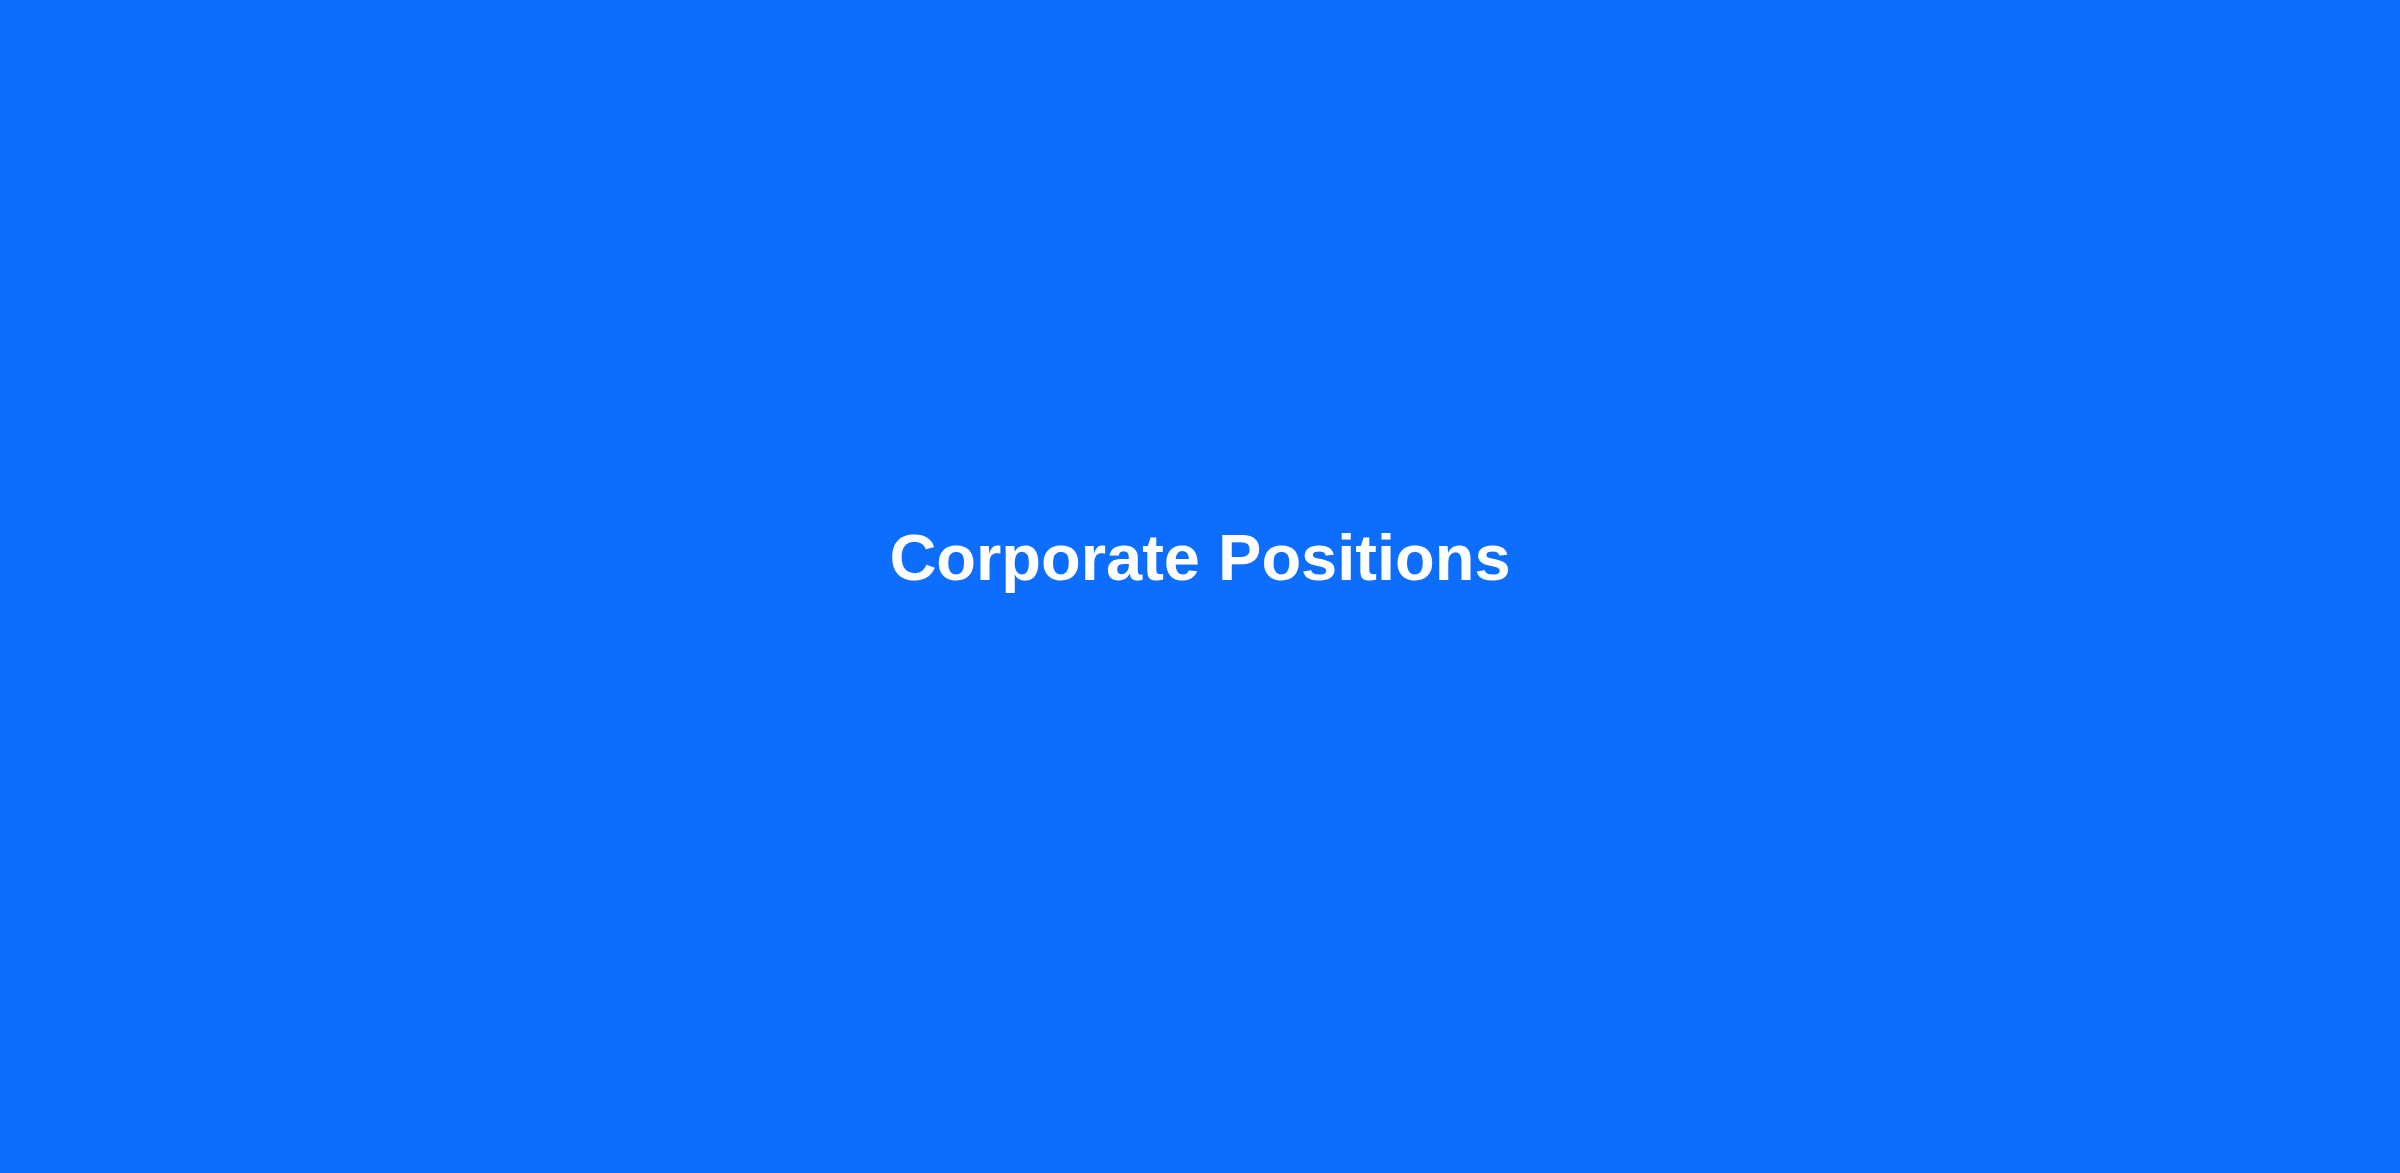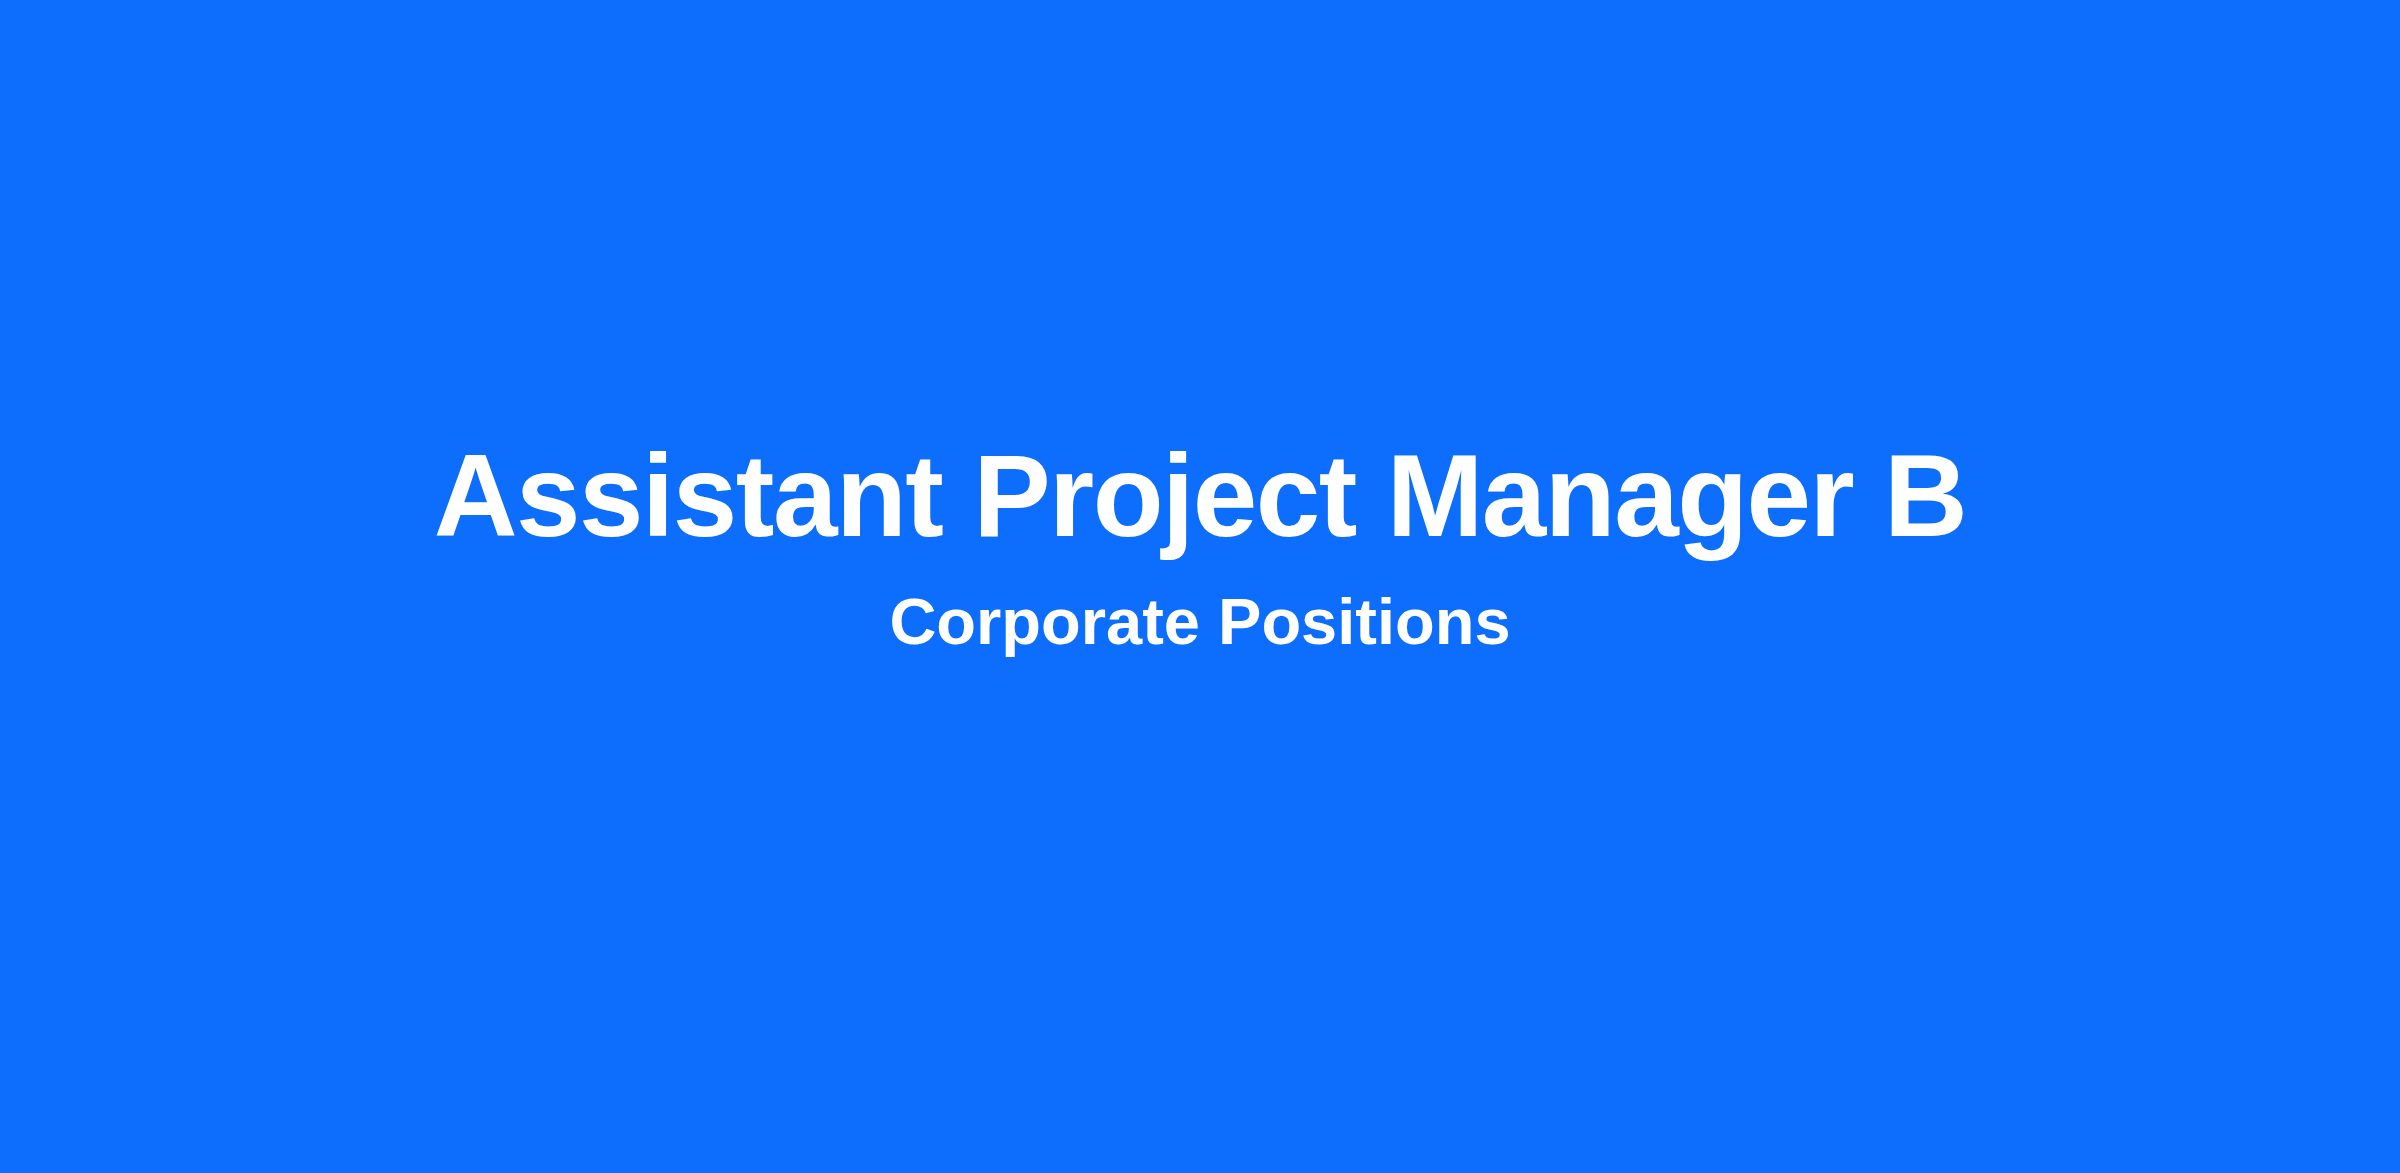--- a/index.html
+++ b/index.html
@@ -56,16 +56,15 @@
     color: #ffffff;
     margin-top: 22px;
     white-space: nowrap;
   }
 </style>
 </head>
 <body>
 
 <div class="slide">
   <div class="title-block">
-    <h1 class="slide-title">Assistant Project Manager B</h1>
     <p class="slide-subtitle">Corporate Positions</p>
   </div>
 </div>
 
 </body></html>

